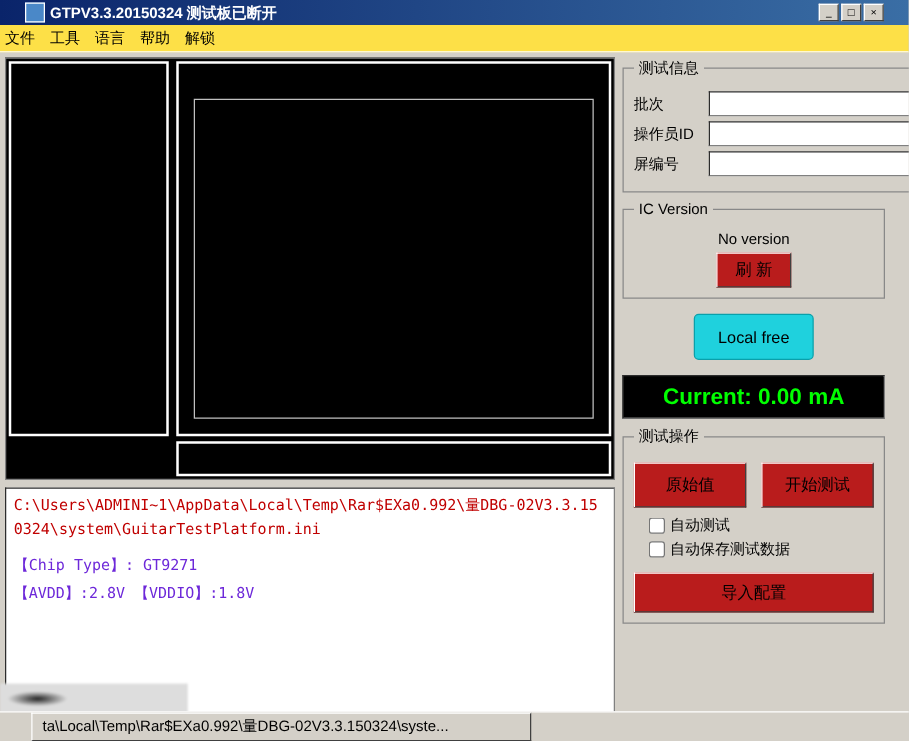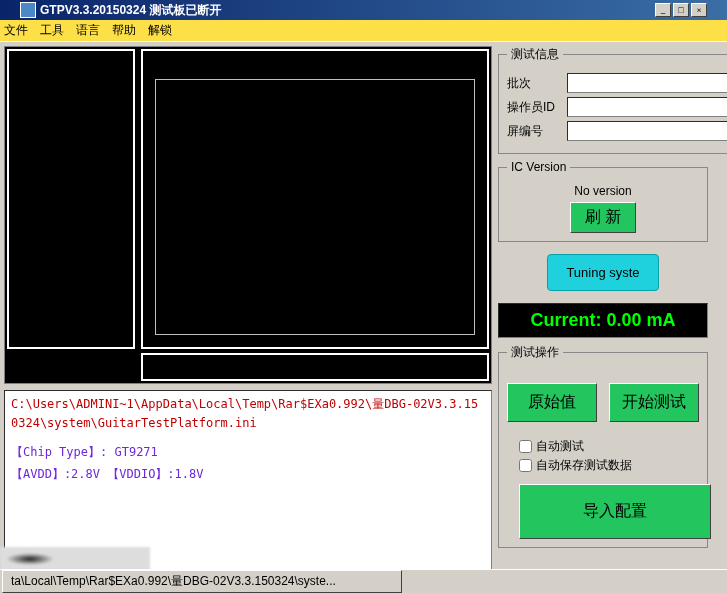--- a/index.html
+++ b/index.html
@@ -108,27 +108,27 @@
   border: 1px inset #808080;
   background: #fff;
   height: 20px;
   padding: 0 2px;
 }
 .spinner {
   display: flex;
 }
 .center { text-align: center; }
 .btn {
-  background: #22c55e;
+  background: #b91c1c;
   border: 1px solid #fff;
   border-right-color: #404040;
   border-bottom-color: #404040;
   padding: 4px 14px;
   font-family: inherit;
-  font-size: 16px;
+  font-size: 13px;
   cursor: default;
 }
 .tuning {
   background: #1fd1dd;
   border: 1px solid #0aa0aa;
   border-radius: 4px;
   padding: 10px 18px;
   font-family: Arial;
   font-size: 13px;
   color: #000;
@@ -138,44 +138,45 @@
 .currentbox {
   background: #000;
   color: #0f0;
   font-family: Arial;
   font-weight: bold;
   font-size: 18px;
   text-align: center;
   padding: 6px 0;
   border: 1px inset #808080;
 }
-.opbtns { display: flex; gap: 12px; margin: 16px 0; }
+.opbtns { display: flex; gap: 12px; margin: 6px 0; }
 .opbtns .btn { flex: 1; padding: 8px 0; }
 .chk { display: flex; align-items: center; gap: 4px; margin: 2px 12px; }
 .chk input { margin: 0; }
-.importbtn { width: 100%; padding: 16px 0; margin-top: 8px; margin-left: 12px; }
+.importbtn { width: 100%; padding: 6px 0; margin-top: 8px; }
 .taskbar {
   position: absolute;
   bottom: 0; left: 0; right: 0;
   height: 24px;
   background: #d4d0c8;
   border-top: 1px solid #fff;
   display: flex;
   align-items: center;
   padding: 0 2px;
 }
 .taskbtn {
   background: #d4d0c8;
   border: 1px solid #fff;
   border-right-color: #404040;
   border-bottom-color: #404040;
   padding: 2px 8px;
   width: 400px;
   white-space: nowrap;
   overflow: hidden;
+  margin-left: 23px;
 }
 .blurbar {
   position: absolute;
   bottom: 22px;
   left: 0; width: 150px; height: 24px;
   background: radial-gradient(ellipse 40px 10px at 30px 12px, #222 0%, #ddd 60%),
               radial-gradient(ellipse 40px 10px at 100px 12px, #555 0%, #ddd 60%);
   filter: blur(1px);
 }
 </style>
@@ -239,21 +240,21 @@
     </fieldset>
 
     <fieldset>
       <legend>IC Version</legend>
       <div class="center" style="margin:4px 0">No version</div>
       <div class="center">
         <button class="btn">刷 新</button>
       </div>
     </fieldset>
 
-    <button class="tuning">Tuning syste</button>
+    <button class="tuning">Local free</button>
 
     <div class="currentbox">Current: 0.00 mA</div>
 
     <fieldset>
       <legend>测试操作</legend>
       <div class="opbtns">
         <button class="btn">原始值</button>
         <button class="btn">开始测试</button>
       </div>
       <div class="chk">

